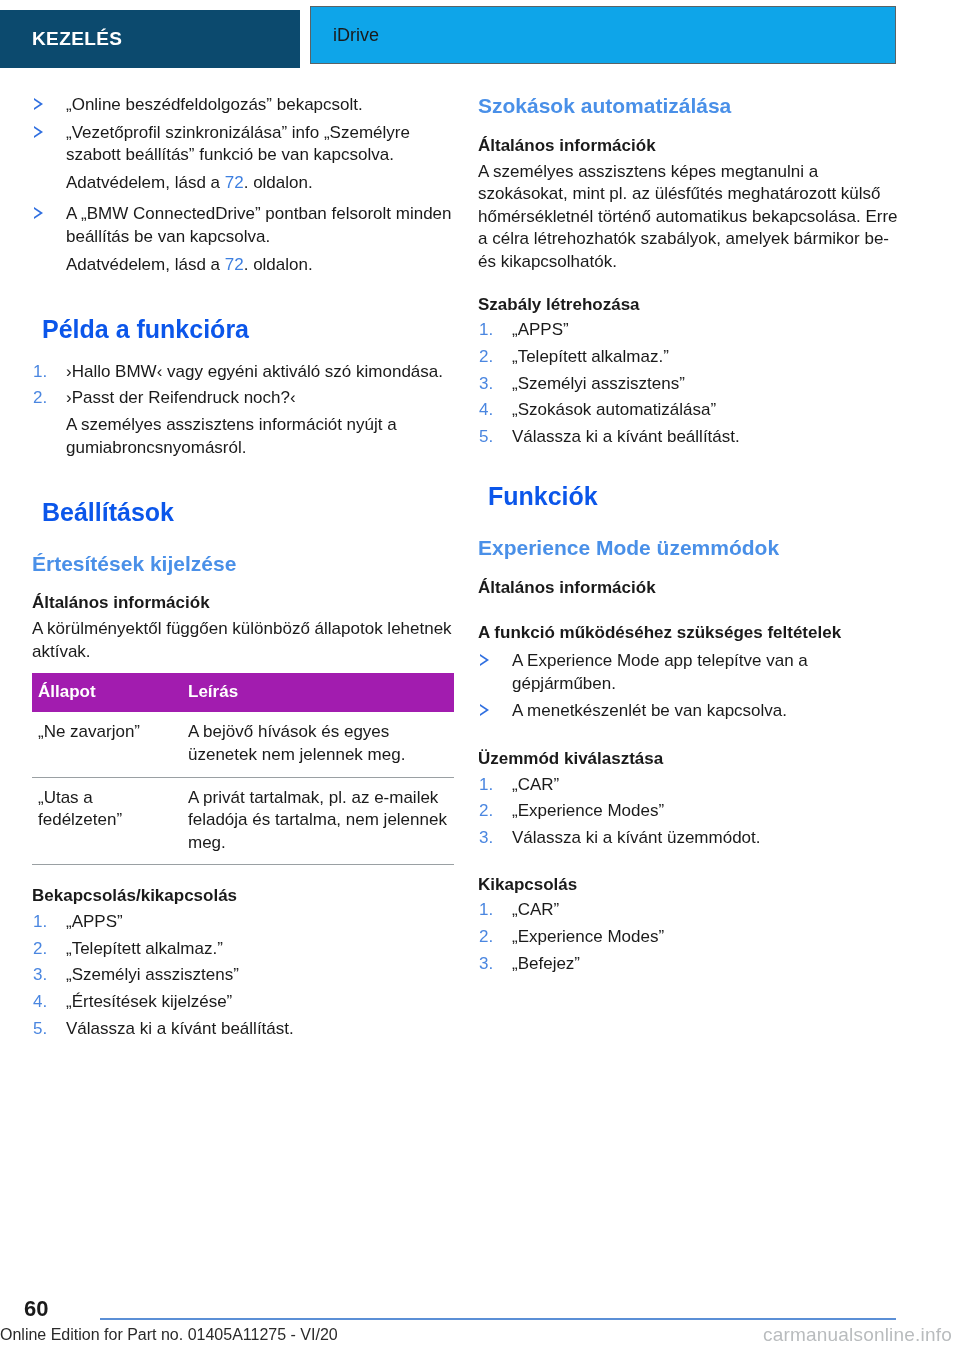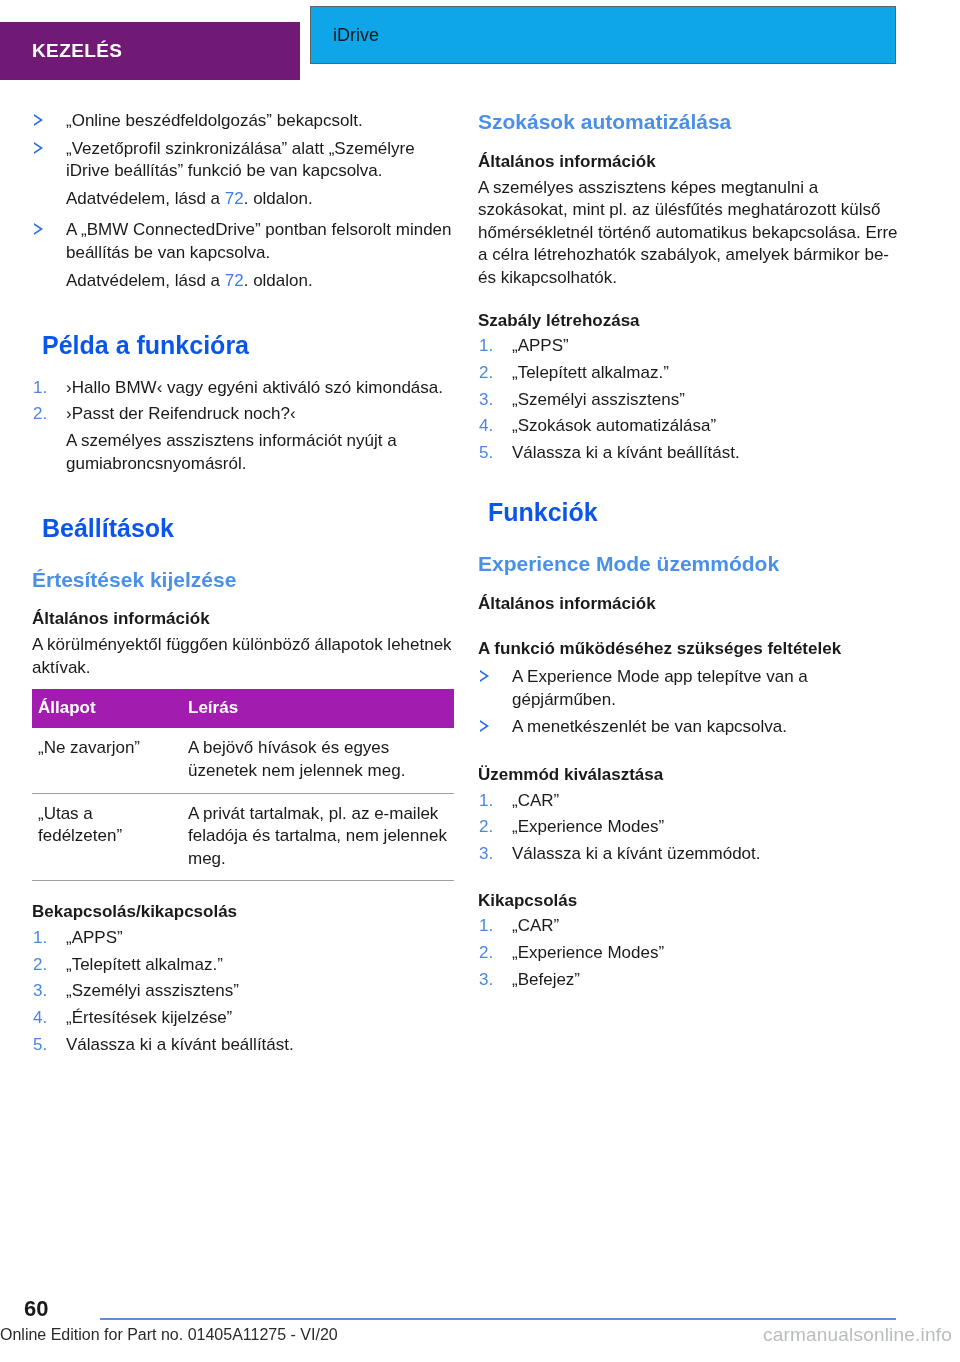--- a/index.html
+++ b/index.html
@@ -21,24 +21,24 @@
   .header {
     position: absolute;
     top: 6px;
     left: 0;
     width: 960px;
     height: 58px;
   }
   .header-chapter {
     position: absolute;
     left: 0;
-    top: 16px;
+    top: 4px;
     width: 300px;
     height: 58px;
-    background: #701a75;
+    background: #0c4a6e;
     display: flex;
     align-items: center;
   }
   .header-chapter span {
     color: #ffffff;
     font-size: 19px;
     font-weight: bold;
     letter-spacing: 0.4px;
     padding-left: 32px;
   }
@@ -61,21 +61,21 @@
 
   
   .page {
     position: absolute;
     top: 94px;
     left: 0;
     width: 960px;
   }
   .col {
     position: absolute;
-    top: 16px;
+    top: 0;
     width: 422px;
   }
   .col-left  { left: 32px; }
   .col-right { left: 478px; }
 
   
   h1.h-blue {
     font-size: 25px;
     font-weight: bold;
     color: #0b56ea;
@@ -265,21 +265,21 @@
 
   <div class="col col-left">
 
     <ul class="tri">
       <li>
         <span class="tri-mark"></span>
         <span>„Online beszédfeldolgozás” bekapcsolt.</span>
       </li>
       <li>
         <span class="tri-mark"></span>
-        <span>„Vezetőprofil szinkronizálása” alatt „Személyre iDrive beállítás” funkció be van kapcsolva.</span>
+        <span>„Vezetőprofil szinkronizálása” info „Személyre szabott beállítás” funkció be van kapcsolva.</span>
       </li>
     </ul>
     <div class="sub-note"><span>Adatvédelem, lásd a </span><span class="pgref">72</span><span>. oldalon.</span></div>
     <div class="sp-4"></div>
     <ul class="tri">
       <li>
         <span class="tri-mark"></span>
         <span>A „BMW ConnectedDrive” pontban felsorolt minden beállítás be van kapcsolva.</span>
       </li>
     </ul>

